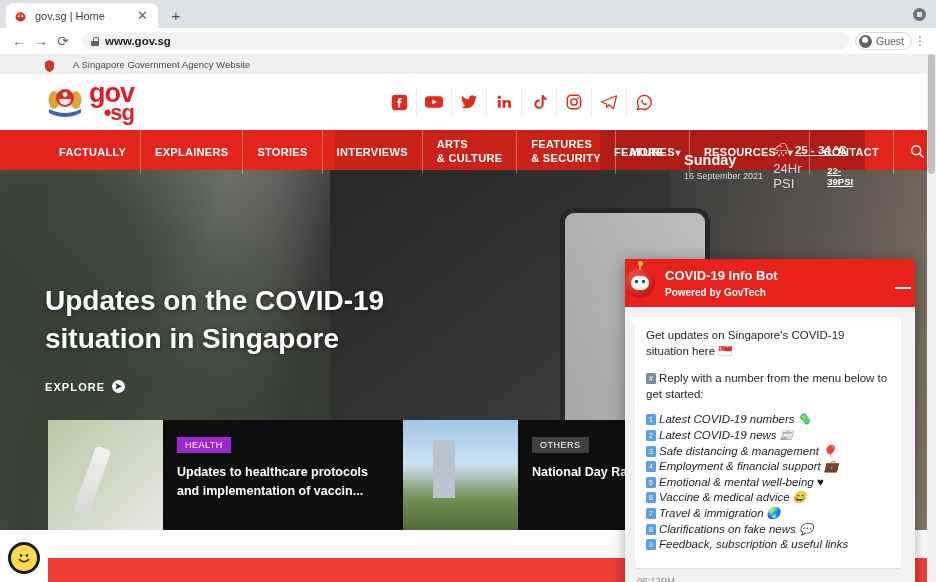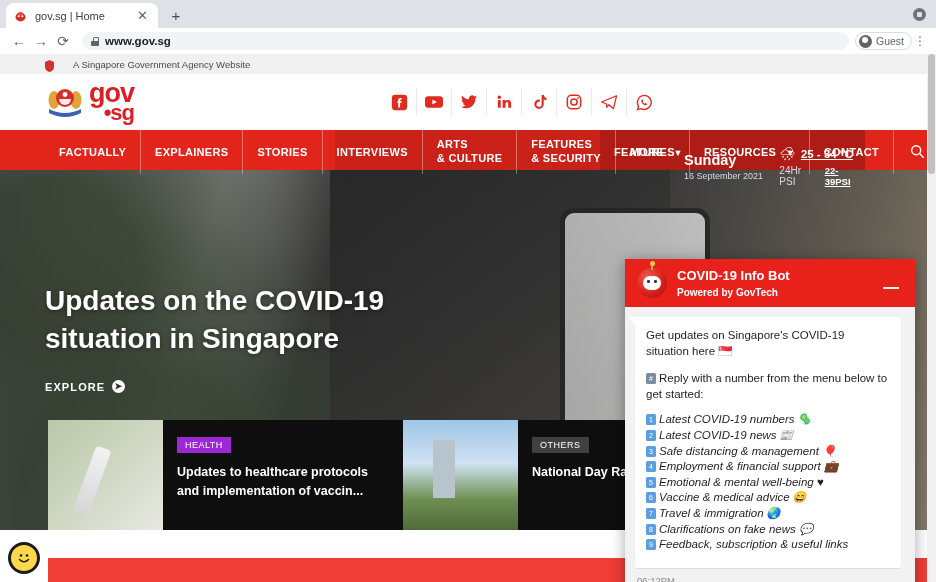--- a/index.html
+++ b/index.html
@@ -113,21 +113,21 @@
     border:10px solid rgba(255,255,255,0.06); border-radius:50%;
   }
   .weather-left { width: 96px; z-index: 1; }
   .weather-day { font-size: 14.5px; font-weight: bold; line-height: 1.15; }
   .weather-date { font-size: 9px; color: #d8dbe9; margin-top: 2px; }
   .weather-right { z-index: 1; }
   .weather-temp-row { display: flex; align-items: center; gap: 5px; }
   .weather-icon { font-size: 13px; }
   .weather-temp { font-size: 11.5px; font-weight: bold; text-decoration: underline; }
   .weather-psi-row { display: flex; align-items: center; gap: 5px; margin-top: 4px; }
-  .psi-label { font-size: 10px; color: #d8dbe9; }
+  .psi-label { font-size: 13px; color: #d8dbe9; }
   .psi-value { font-size: 9.5px; font-weight: bold; text-decoration: underline; }
 
   
   .nav-bar { height: 40px; background: #e1251b; position: relative; display: flex; align-items: stretch; }
   .nav-shade-1 { position: absolute; left: 335px; top: 0; width: 265px; height: 44px; background: rgba(0,0,0,0.10); }
   .nav-shade-2 { position: absolute; left: 600px; top: 0; width: 265px; height: 44px; background: rgba(0,0,0,0.22); }
   .nav-left { position: absolute; left: 45px; top: 0; height: 44px; display: flex; align-items: center; }
   .nav-right { position: absolute; left: 600px; top: 0; height: 44px; display: flex; align-items: center; }
   .nav-item {
     color: #ffffff; font-size: 11px; font-weight: bold; letter-spacing: 0.3px;
@@ -218,21 +218,21 @@
   }
 
   
   .chat {
     position: absolute; left: 625px; top: 205px; width: 290px; height: 377px;
     background: #f2f2f2; box-shadow: 0 2px 14px rgba(0,0,0,0.35); z-index: 20;
     display: flex; flex-direction: column; overflow: hidden;
   }
   .chat-header {
     height: 48px; background: #e8211b; display: flex; align-items: center;
-    padding: 0 12px; gap: 10px; flex: 0 0 48px; position: relative;
+    padding: 0 0; gap: 10px; flex: 0 0 48px; position: relative;
   }
   .bot-avatar {
     width: 30px; height: 30px; border-radius: 50%;
     background: radial-gradient(circle at 35% 32%, #f05b52 0%, #d31e18 60%, #a30f0c 100%);
     position: relative; flex: 0 0 30px;
   }
   .bot-face {
     position: absolute; left: 6px; top: 8px; width: 18px; height: 14px;
     background: #ffffff; border-radius: 9px;
   }

